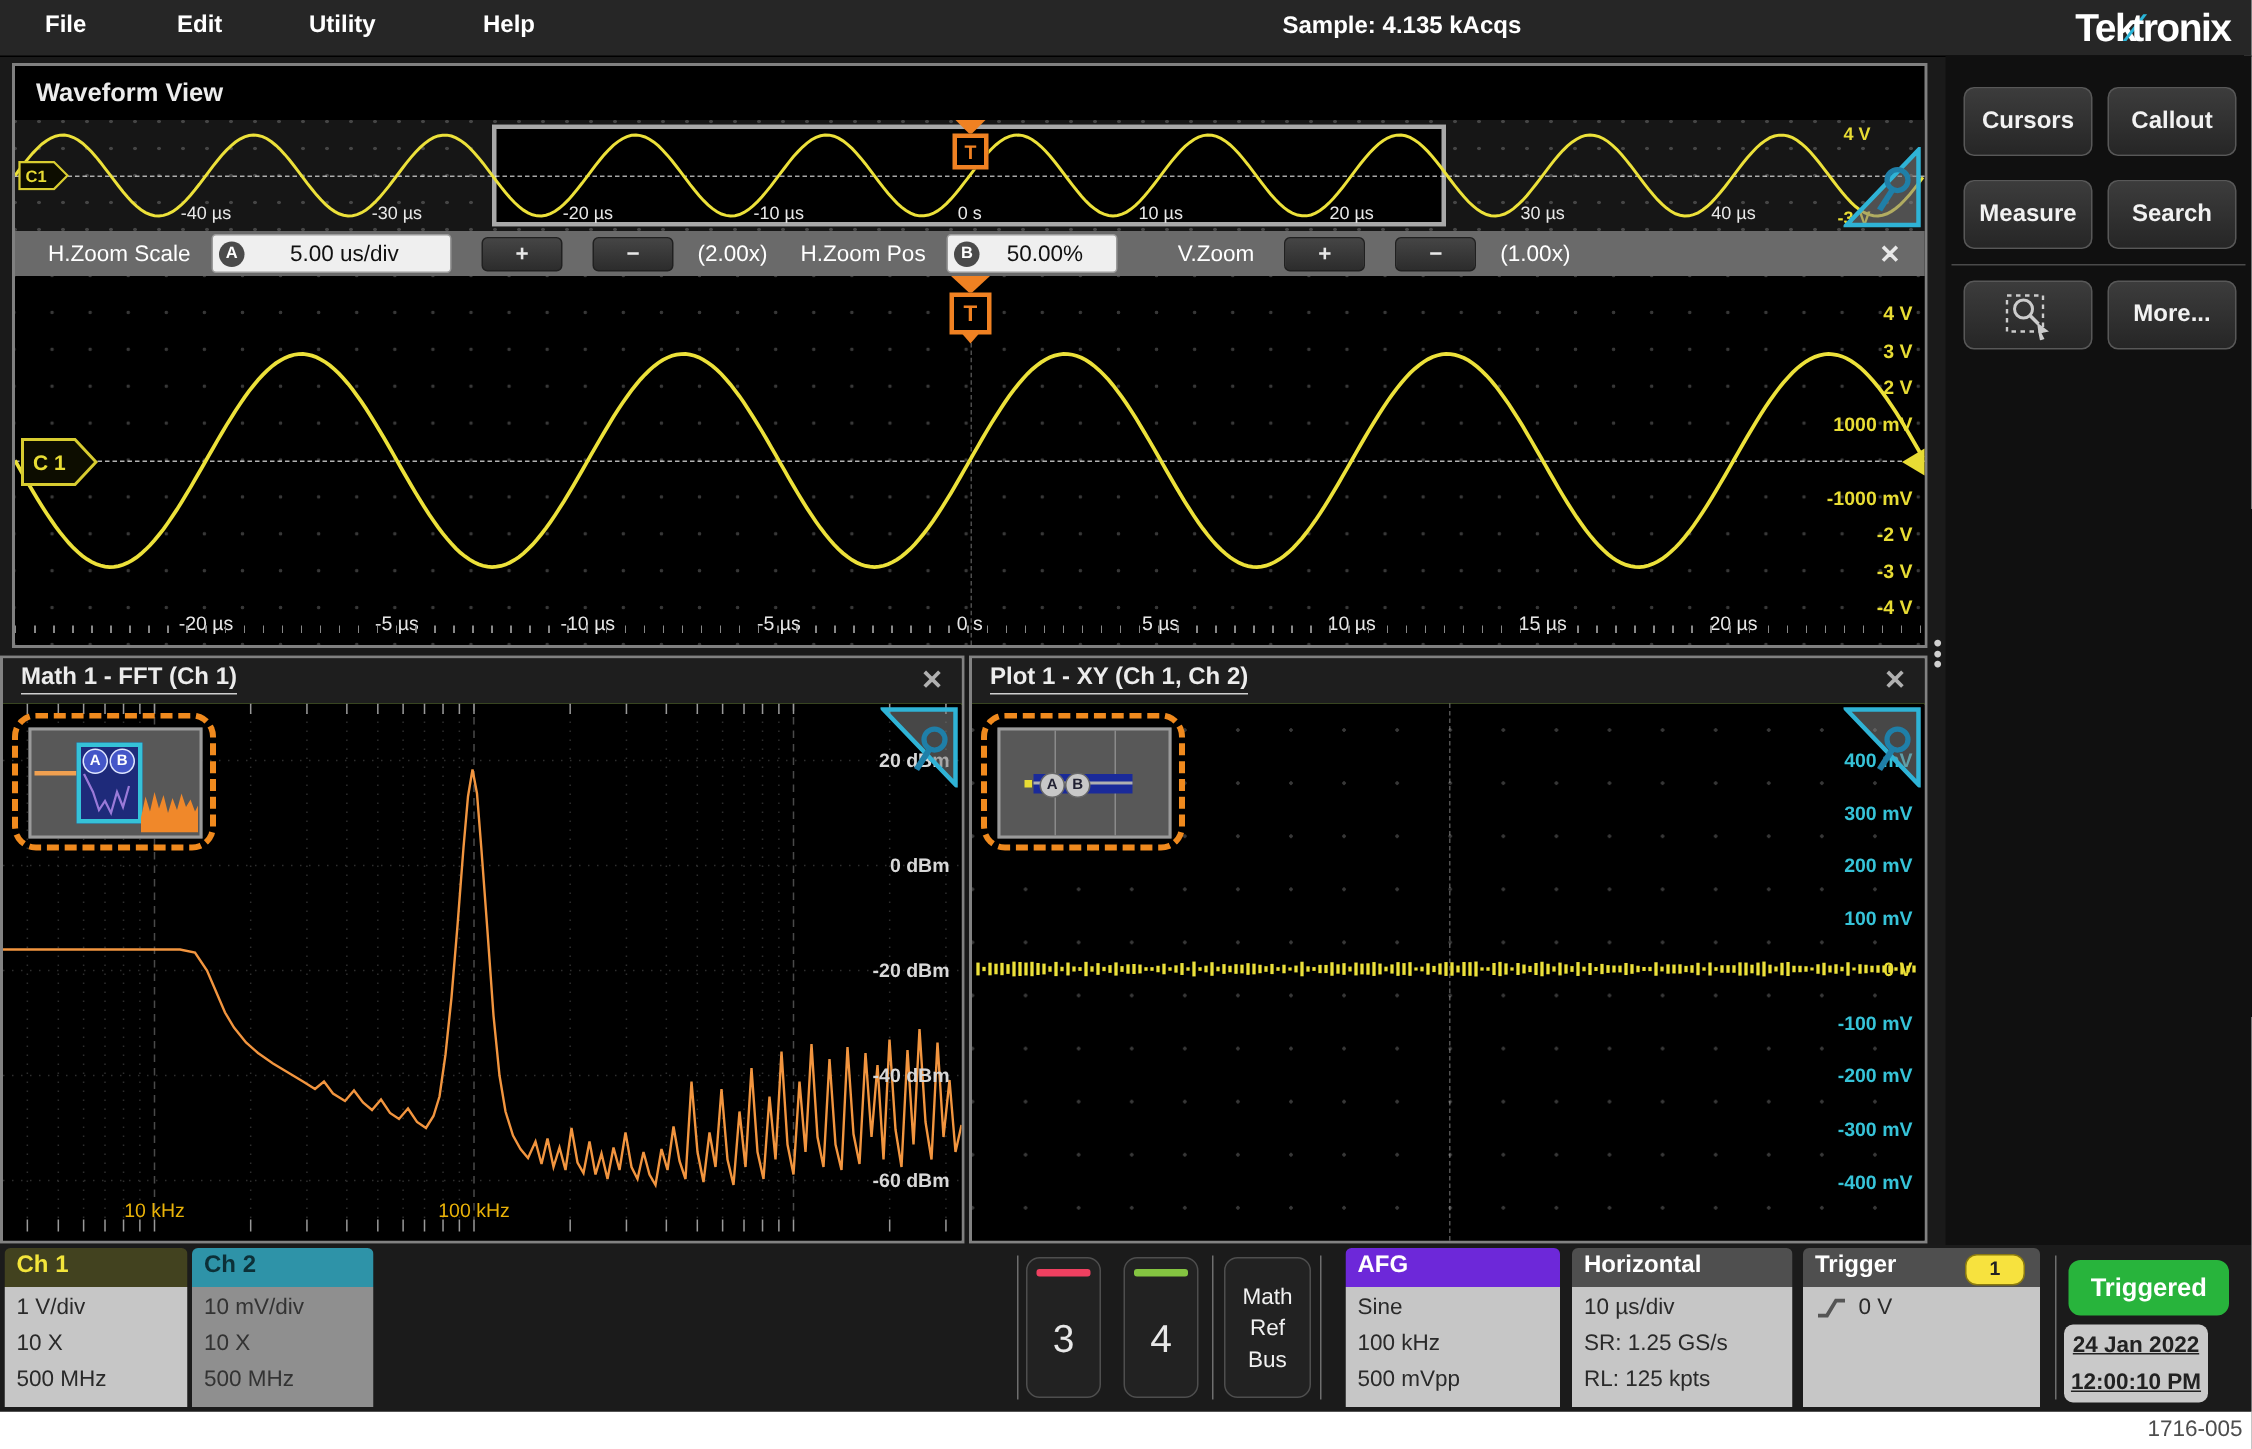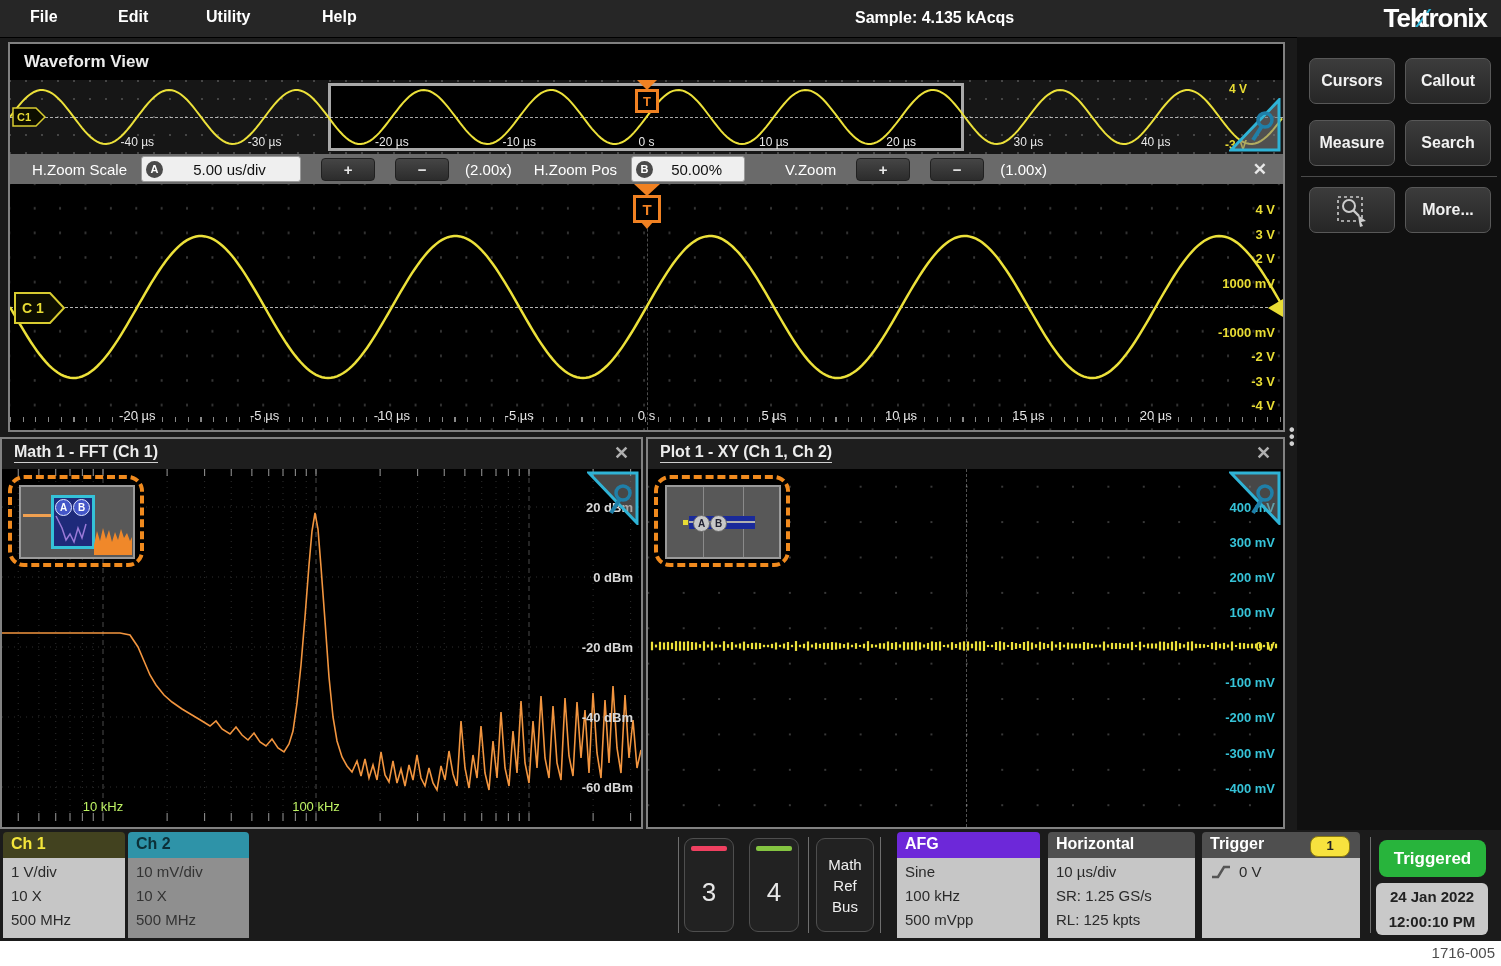--- a/index.html
+++ b/index.html
@@ -57,21 +57,21 @@
   .panel-header{position:absolute;left:0;top:0;right:0;height:30px;background:#1e1e1e;border-bottom:1px solid #bef264;}
   .panel-title{position:absolute;left:12px;top:4px;color:#ececec;font-size:16px;font-weight:bold;border-bottom:1px solid #cfcfcf;padding-bottom:1px;white-space:nowrap;}
   .panel-close{position:absolute;right:12px;top:3px;color:#b0b0b0;font-size:18px;font-weight:bold;}
   .plotarea{position:absolute;left:0;top:30px;background:#000;}
   #fft-plot{width:639px;height:358px;}
   #xy-plot{width:635px;height:358px;
     background-image:radial-gradient(circle,rgba(255,255,255,.22) 1px,transparent 1.4px);
     background-size:35.4px 35.4px;background-position:18px 0px;}
   #xy-vline{position:absolute;left:50%;top:0;height:100%;border-left:1px dashed rgba(255,255,255,.32);}
   .fft-ylabel{position:absolute;right:8px;transform:translateY(-50%);color:#d8d8d8;font-size:13px;font-weight:bold;white-space:nowrap;}
-  .fft-xlabel{position:absolute;top:330px;transform:translateX(-50%);color:#bef264;font-size:13px;white-space:nowrap;}
+  .fft-xlabel{position:absolute;top:330px;transform:translateX(-50%);color:#eab308;font-size:13px;white-space:nowrap;}
   .xy-ylabel{position:absolute;right:8px;transform:translateY(-50%);color:#36c3d8;font-size:13px;font-weight:bold;white-space:nowrap;}
   .xy-ylabel.zero{color:#e8dc34;}
   
   .thumb-outer{position:absolute;left:6px;top:6px;width:136px;height:92px;border:4px dashed #f08a1e;border-radius:16px;box-sizing:border-box;}
   .thumb-inner{position:absolute;left:7px;top:6px;width:112px;height:70px;background:#585858;border:2px solid #9a9a9a;}
   .ab-badge{position:absolute;width:15px;height:15px;border-radius:50%;font-size:10px;font-weight:bold;display:flex;align-items:center;justify-content:center;}
   .ab-blue{background:#4456c8;border:1px solid #dfe6ff;color:#fff;}
   .ab-gray{background:#c8c8c8;border:1px solid #666;color:#223;}
   
   #grip{position:absolute;left:1289px;top:426px;color:#d0d0d0;font-size:16px;font-weight:bold;letter-spacing:0;line-height:7px;}
@@ -85,21 +85,21 @@
   .badge-h{height:26px;font-size:16px;font-weight:bold;padding:3px 8px 0 8px;box-sizing:border-box;}
   .badge-b{height:76px;padding:2px 8px;font-size:15px;color:#2a2a2a;line-height:24px;}
   .badge-b div{height:24px;white-space:nowrap;overflow:hidden;}
   .vdiv{position:absolute;top:7px;width:1px;height:96px;background:#6e6e6e;}
   .numbtn{position:absolute;top:8px;width:50px;height:94px;background:#222;border:1px solid #4e4e4e;border-radius:9px;box-sizing:border-box;}
   .numbtn .bar{width:36px;height:5px;border-radius:2px;margin:7px auto 0 auto;}
   .numbtn .num{color:#e8e8e8;font-size:26px;text-align:center;margin-top:26px;}
   #mathrefbus{position:absolute;top:8px;width:58px;height:94px;background:#222;border:1px solid #4e4e4e;border-radius:9px;box-sizing:border-box;color:#f0f0f0;font-size:15px;display:flex;flex-direction:column;align-items:center;justify-content:center;line-height:21px;}
   #trig-badge-num{position:absolute;right:10px;top:4px;width:38px;height:19px;background:#f7e23e;border:1px solid #8a7a10;border-radius:8px;color:#222;font-size:13px;font-weight:bold;text-align:center;line-height:18px;}
   #triggered{position:absolute;left:1379px;top:10px;width:107px;height:37px;background:#28b43c;border-radius:8px;color:#fff;font-size:17px;font-weight:bold;display:flex;align-items:center;justify-content:center;}
-  #datetime{position:absolute;left:1376px;top:53px;width:112px;height:52px;background:#c9c9c9;border-radius:6px;color:#222;font-size:15px;font-weight:600;text-align:center;line-height:25px;padding-top:1px;box-sizing:border-box;}
+  #datetime{position:absolute;left:1376px;top:53px;width:96px;height:52px;background:#c9c9c9;border-radius:6px;color:#222;font-size:15px;font-weight:600;text-align:center;line-height:25px;padding-top:1px;box-sizing:border-box;text-decoration:underline;}
   #fignum{position:absolute;right:6px;top:944px;color:#4d4d4d;font-size:15px;}
   svg{display:block;}
   .c1badge{position:absolute;}
 </style>
 </head>
 <body>
 
 <div id="app">
 
   <div id="menubar">

